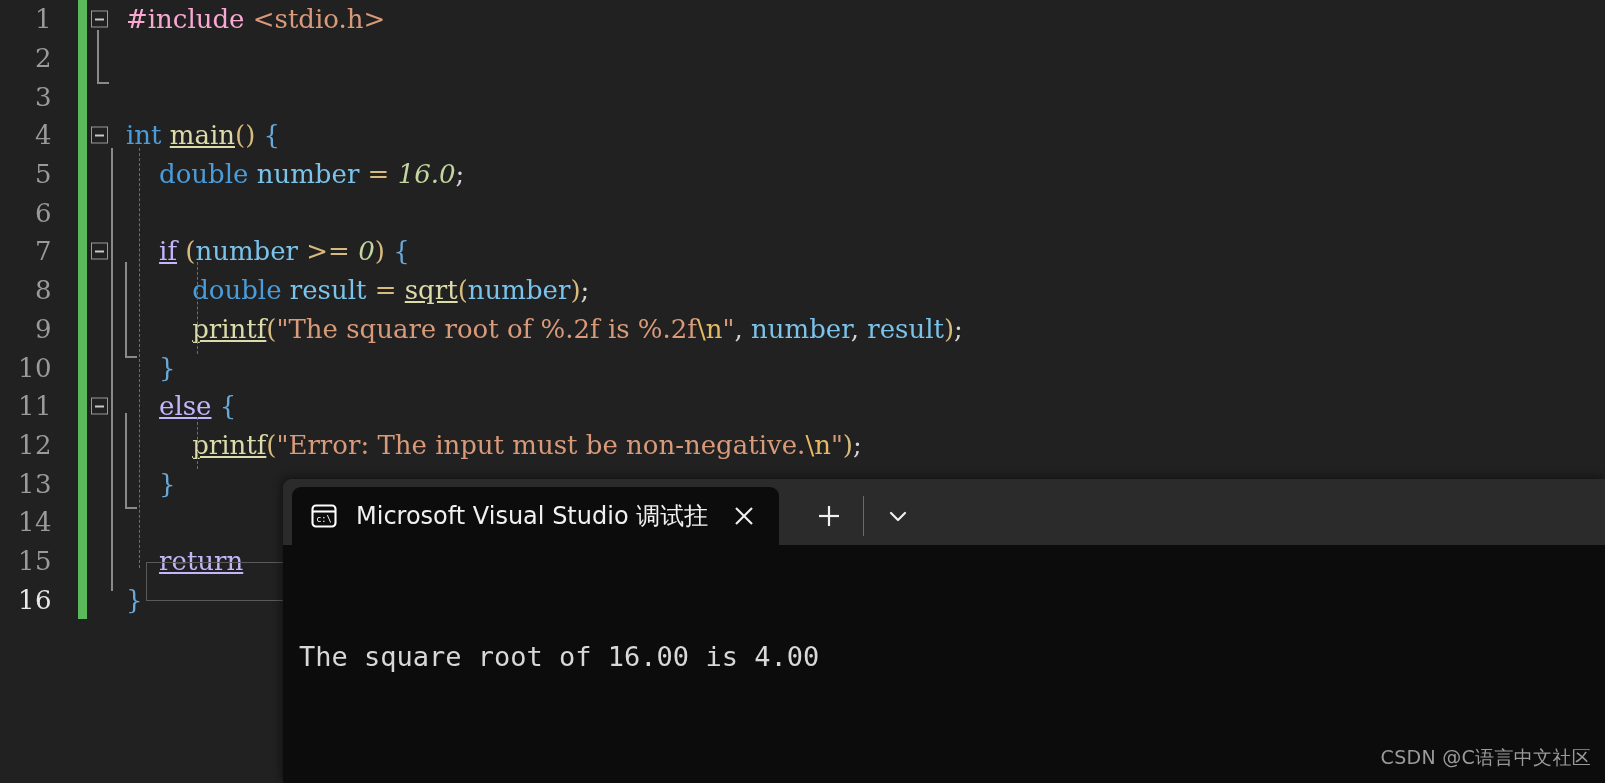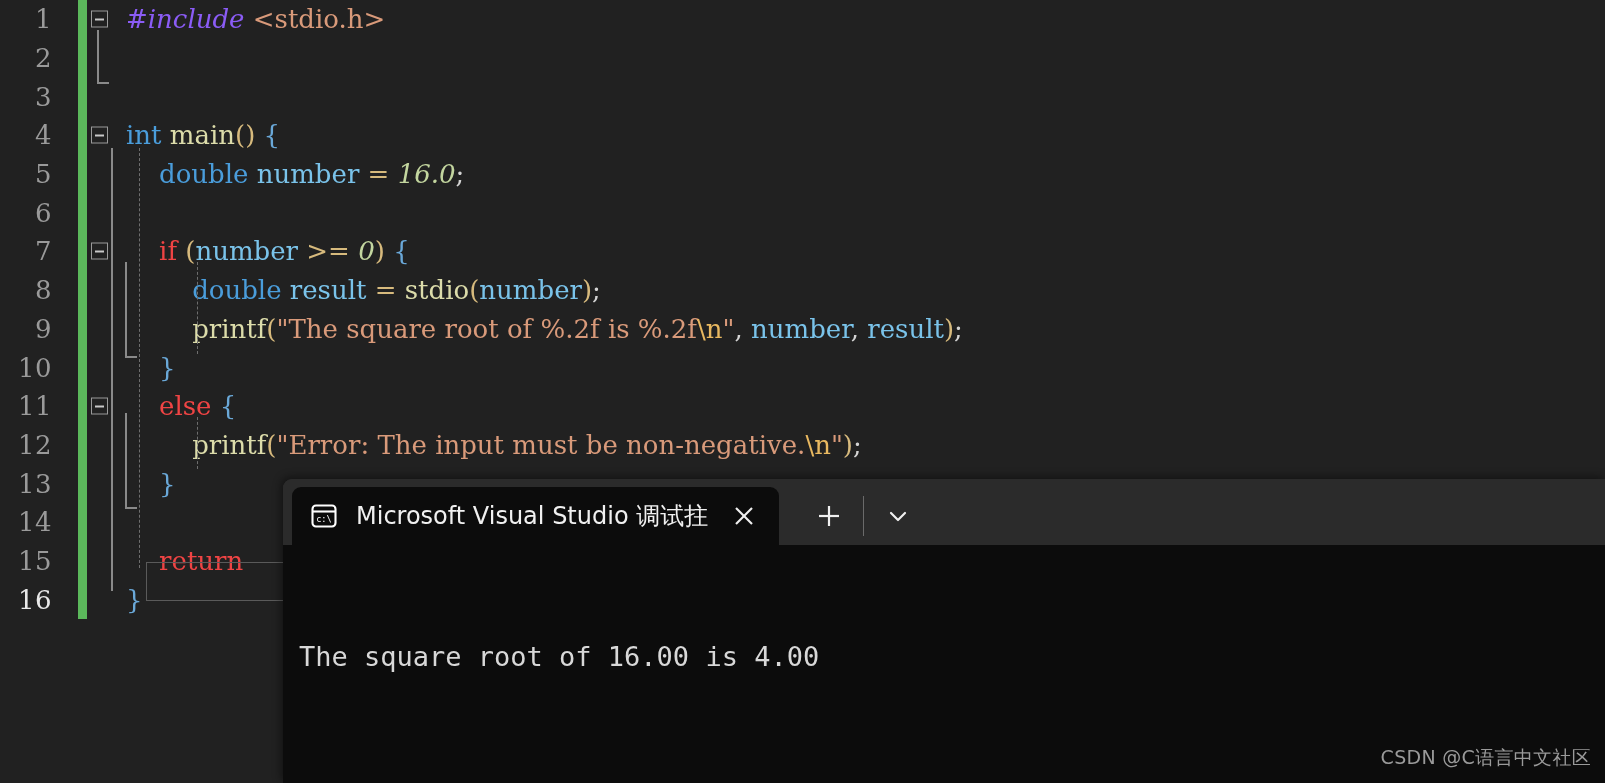--- a/index.html
+++ b/index.html
@@ -110,25 +110,25 @@
   .code-text {
     flex: 1 1 auto;
     font-family: "DejaVu Serif", serif;
     font-size: 26px;
     color: #d4d4d4;
     padding-left: 9px;
     line-height: 1;
   }
 
   
-  .t-pre   { color: #8b5cf6; font-style: italic; }          
+  .t-pre   { color: #f9a8d4; }          
   .t-hdr   { color: #d99a7a; }          
   .t-kw    { color: #4a9ddb; }          
-  .t-ctrl  { color: #ef4444; }          
-  .t-fn    { color: #dcdcaa; }          
+  .t-ctrl  { color: #c4b5fd; text-decoration: underline; }          
+  .t-fn    { color: #dcdcaa; text-decoration: underline; }          
   .t-var   { color: #7ac3ea; }          
   .t-num   { color: #c3d69f; font-style: italic; }          
   .t-str   { color: #d99a7a; }          
   .t-esc   { color: #e8b860; }          
   .t-punc  { color: #d4d4d4; }
   .t-paren { color: #d7ba7d; }
   .t-brace { color: #6aa8d8; }
   .t-op    { color: #d7ba7d; }
 
   .current-line-box {
@@ -309,21 +309,21 @@
       <div class="foldcol">
         <div class="fold-box"></div>
       </div>
       <div class="code-text">    <span class="t-ctrl">if</span> <span class="t-paren">(</span><span class="t-var">number</span> <span class="t-op">&gt;=</span> <span class="t-num">0</span><span class="t-paren">)</span> <span class="t-brace">{</span></div>
     </div>
 
     <div class="row">
       <div class="gutter-num">8</div>
       <div class="changebar"></div>
       <div class="foldcol"></div>
-      <div class="code-text">        <span class="t-kw">double</span> <span class="t-var">result</span> <span class="t-op">=</span> <span class="t-fn">stdio</span><span class="t-paren">(</span><span class="t-var">number</span><span class="t-paren">)</span><span class="t-punc">;</span></div>
+      <div class="code-text">        <span class="t-kw">double</span> <span class="t-var">result</span> <span class="t-op">=</span> <span class="t-fn">sqrt</span><span class="t-paren">(</span><span class="t-var">number</span><span class="t-paren">)</span><span class="t-punc">;</span></div>
     </div>
 
     <div class="row">
       <div class="gutter-num">9</div>
       <div class="changebar"></div>
       <div class="foldcol"></div>
       <div class="code-text">        <span class="t-fn">printf</span><span class="t-paren">(</span><span class="t-str">"The square root of %.2f is %.2f</span><span class="t-esc">\n</span><span class="t-str">"</span><span class="t-punc">,</span> <span class="t-var">number</span><span class="t-punc">,</span> <span class="t-var">result</span><span class="t-paren">)</span><span class="t-punc">;</span></div>
     </div>
 
     <div class="row">

